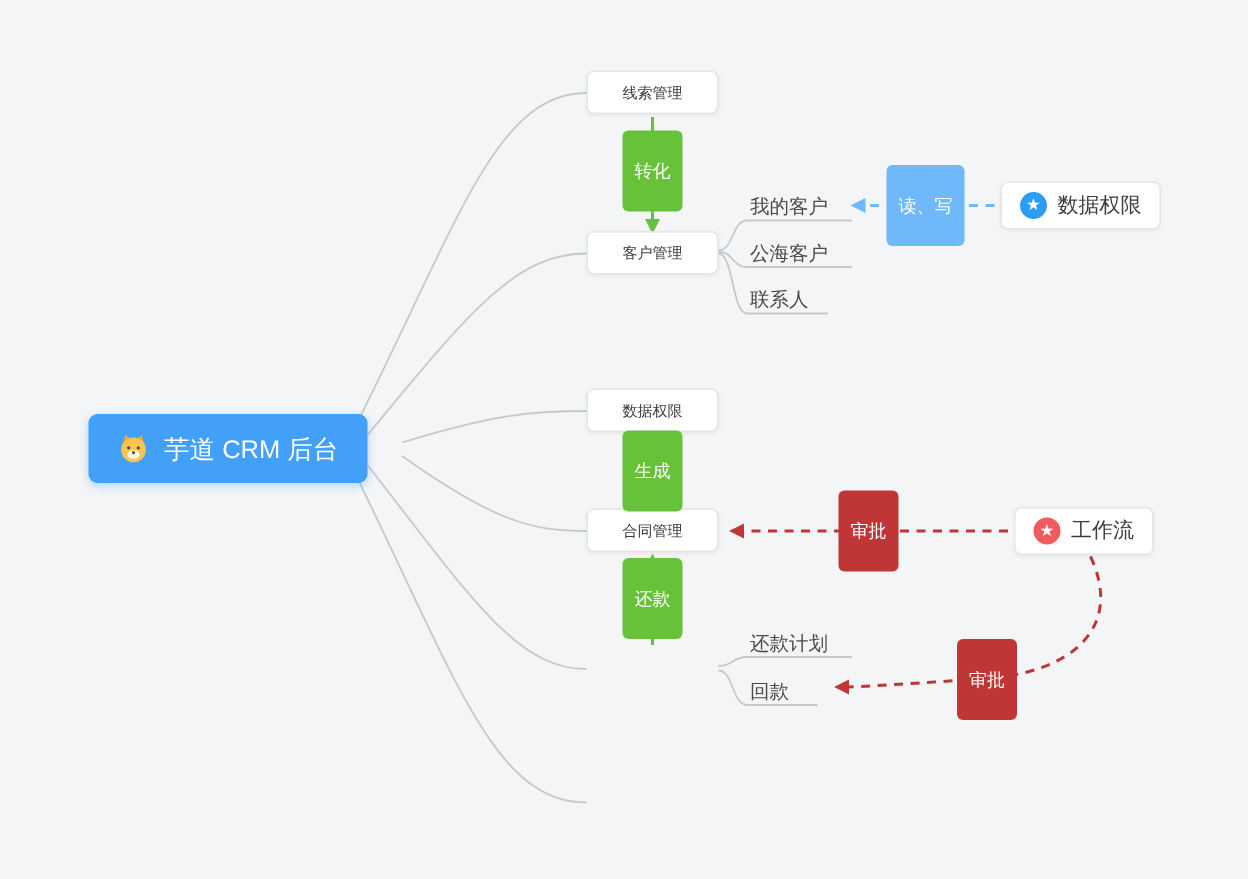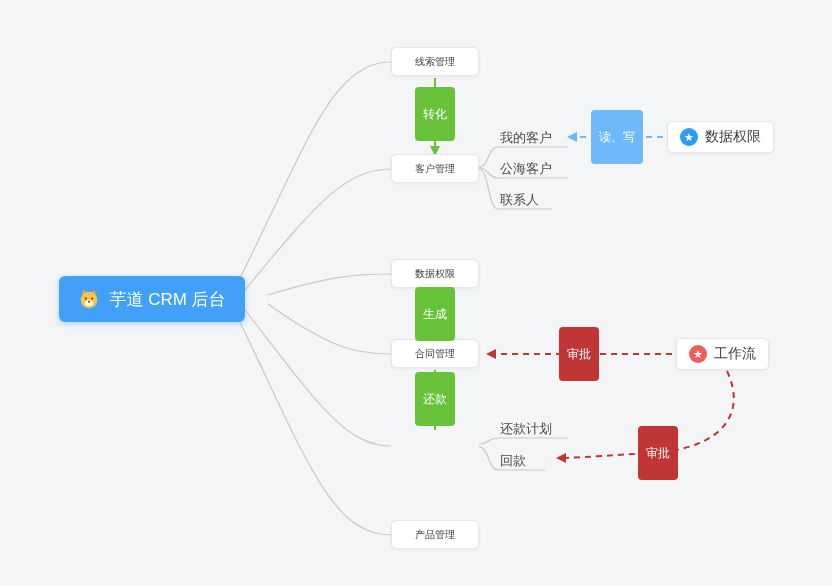--- a/index.html
+++ b/index.html
@@ -148,23 +148,20 @@
   </div>
   <div class="topic t-customer">
     <span>客户管理</span>
   </div>
   <div class="topic t-opportunity">
     <span>数据权限</span>
   </div>
   <div class="topic t-contract">
     <span>合同管理</span>
   </div>
-  <div class="topic t-product">
-    <span>产品管理</span>
-  </div>
 
   <div class="badge green b-convert">转化</div>
   <div class="badge green b-generate">生成</div>
   <div class="badge green b-repay">还款</div>
   <div class="badge blue b-readwrite">读、写</div>
   <div class="badge red b-approve1">审批</div>
   <div class="badge red b-approve2">审批</div>
 
   <div class="child-label c1">我的客户</div>
   <div class="child-label c2">公海客户</div>

